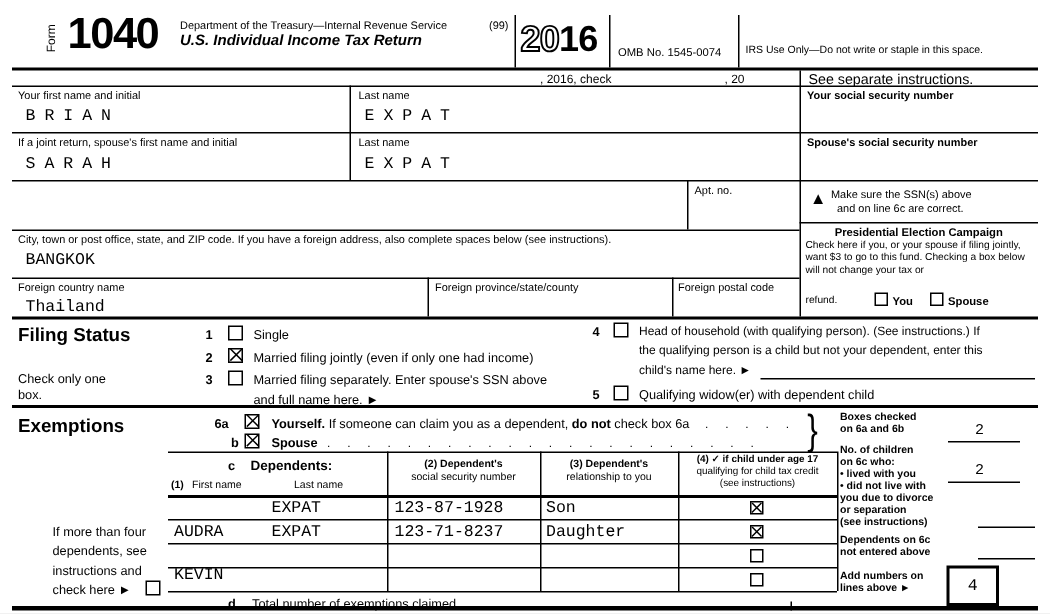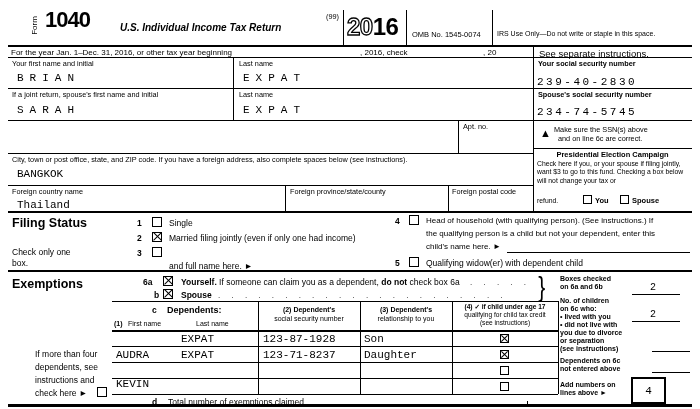--- a/index.html
+++ b/index.html
@@ -19,69 +19,67 @@
   .cb{position:absolute;width:10px;height:10px;border:1.2px solid #000;
       box-sizing:border-box;background:#fff;}
   .cb.sm{width:9px;height:9px;}
   .cb.checked::before,.cb.checked::after{content:"";position:absolute;left:-1px;top:50%;
       width:11px;height:1.2px;background:#000;margin-top:-0.6px;}
   .cb.checked::before{transform:rotate(45deg);}
   .cb.checked::after{transform:rotate(-45deg);}
   .cb.sm.checked::before,.cb.sm.checked::after{width:9px;left:-0.7px;}
   .dots{word-spacing:9px;font-size:8px;letter-spacing:0;}
   .form-vert{position:absolute;left:25px;top:21px;font-size:8px;transform:rotate(-90deg);}
-  .form-number{position:absolute;left:45px;top:7px;font-size:22px;font-weight:bold;letter-spacing:-1px;}
+  .form-number{position:absolute;left:45px;top:7px;font-size:29px;font-weight:bold;letter-spacing:-1px;}
   .year-box{position:absolute;left:347px;top:13px;font-size:24px;font-weight:bold;letter-spacing:-0.5px;}
   .year-outline{color:#fff;-webkit-text-stroke:1.3px #000;}
   .brace{position:absolute;left:537px;top:271px;font-size:28px;font-weight:300;transform:scaleX(0.75);}
   .hdr-center{position:absolute;text-align:center;}
   .hdr-center span{display:block;}
   .pec-body{position:absolute;left:537px;top:160px;width:153px;font-size:6.8px;
       line-height:8.3px;white-space:normal;}
   .total-box{position:absolute;left:631px;top:377px;width:35px;height:27px;border:2px solid #000;
       box-sizing:border-box;display:flex;align-items:center;justify-content:center;}
 </style>
 </head>
 <body>
 
 <div class="page">
 
   <span class="form-vert">Form</span>
   <span class="form-number">1040</span>
+  <span class="t" style="left:120px;top:13px;">Department of the Treasury—Internal Revenue Service</span>
   <span class="t" style="left:326px;top:13px;">(99)</span>
   <span class="t b" style="left:120px;top:22px;font-size:10px;font-style:italic;">U.S. Individual Income Tax Return</span>
   <div class="year-box"><span class="year-outline">20</span><span>16</span></div>
   <span class="t75" style="position:absolute;left:412px;top:30px;white-space:nowrap;">OMB No. 1545-0074</span>
   <span class="t7" style="position:absolute;left:497px;top:30px;white-space:nowrap;">IRS Use Only—Do not write or staple in this space.</span>
   <div class="vl" style="left:343px;top:10px;height:35px;"></div>
   <div class="vl" style="left:406px;top:10px;height:35px;"></div>
   <div class="vl" style="left:492px;top:10px;height:35px;"></div>
   <div class="hl2" style="left:8px;top:45px;width:684px;"></div>
 
-  <span class="t8" style="position:absolute;left:11px;top:48px;">For the year Jan. 1–Dec. 31, 2016, or other tax year beginning</span>
   <span class="t8" style="position:absolute;left:360px;top:48px;">, 2016, check</span>
   <span class="t8" style="position:absolute;left:483px;top:48px;">, 20</span>
   <span class="t95" style="position:absolute;left:539px;top:48px;">See separate instructions.</span>
   <div class="hl" style="left:8px;top:57px;width:684px;"></div>
 
   <div class="vl" style="left:233px;top:57px;height:63px;"></div>
   <div class="vl" style="left:533px;top:47px;height:164px;"></div>
   <span class="t" style="left:12px;top:60px;">Your first name and initial</span>
   <span class="mono ls-name" style="left:17px;top:72px;">BRIAN</span>
   <span class="t" style="left:239px;top:60px;">Last name</span>
   <span class="mono ls-name" style="left:243px;top:72px;">EXPAT</span>
   <span class="t b" style="left:538px;top:60px;">Your social security number</span>
-  <span class="mono ls-ssn" style="left:537px;top:76px;">239-40-2830</span>
   <div class="hl" style="left:8px;top:88px;width:684px;"></div>
   <span class="t" style="left:12px;top:91px;">If a joint return, spouse's first name and initial</span>
   <span class="mono ls-name" style="left:17px;top:104px;">SARAH</span>
   <span class="t" style="left:239px;top:91px;">Last name</span>
   <span class="mono ls-name" style="left:243px;top:104px;">EXPAT</span>
   <span class="t b" style="left:538px;top:91px;">Spouse's social security number</span>
-  <span class="mono ls-ssn" style="left:537px;top:106px;">234-74-5745</span>
   <div class="hl" style="left:8px;top:120px;width:684px;"></div>
 
   <span class="mono" style="left:17px;top:135px;"></span>
   <div class="vl" style="left:458px;top:120px;height:33px;"></div>
   <span class="t" style="left:463px;top:123px;">Apt. no.</span>
   <span class="mono" style="left:463px;top:135px;"></span>
   <span class="t" style="left:540px;top:127px;font-size:11px;">▲</span>
   <span class="t" style="left:554px;top:126px;">Make sure the SSN(s) above</span>
   <span class="t" style="left:558px;top:135px;">and on line 6c are correct.</span>
   <div class="hl" style="left:533px;top:148px;width:159px;"></div>
@@ -116,20 +114,21 @@
   <span class="t85 b" style="position:absolute;left:137px;top:218px;">1</span>
   <span class="cb" style="left:152px;top:217px;"></span>
   <span class="t85" style="position:absolute;left:169px;top:218px;">Single</span>
 
   <span class="t85 b" style="position:absolute;left:137px;top:233px;">2</span>
   <span class="cb checked" style="left:152px;top:232px;"></span>
   <span class="t85" style="position:absolute;left:169px;top:233px;">Married filing jointly (even if only one had income)</span>
 
   <span class="t85 b" style="position:absolute;left:137px;top:248px;">3</span>
   <span class="cb" style="left:152px;top:247px;"></span>
+  <span class="t85" style="position:absolute;left:169px;top:248px;">Married filing separately. Enter spouse's SSN above</span>
   <span class="t85" style="position:absolute;left:169px;top:261px;"><span>and full name here. </span><span>►</span></span>
 
   <span class="t85 b" style="position:absolute;left:395px;top:216px;">4</span>
   <span class="cb" style="left:409px;top:215px;"></span>
   <span class="t8" style="position:absolute;left:426px;top:216px;">Head of household (with qualifying person). (See instructions.) If</span>
   <span class="t8" style="position:absolute;left:426px;top:229px;">the qualifying person is a child but not your dependent, enter this</span>
   <span class="t8" style="position:absolute;left:426px;top:242px;"><span>child's name here. </span><span>►</span></span>
   <div class="hl" style="left:507px;top:252px;width:183px;"></div>
 
   <span class="t85 b" style="position:absolute;left:395px;top:258px;">5</span>

